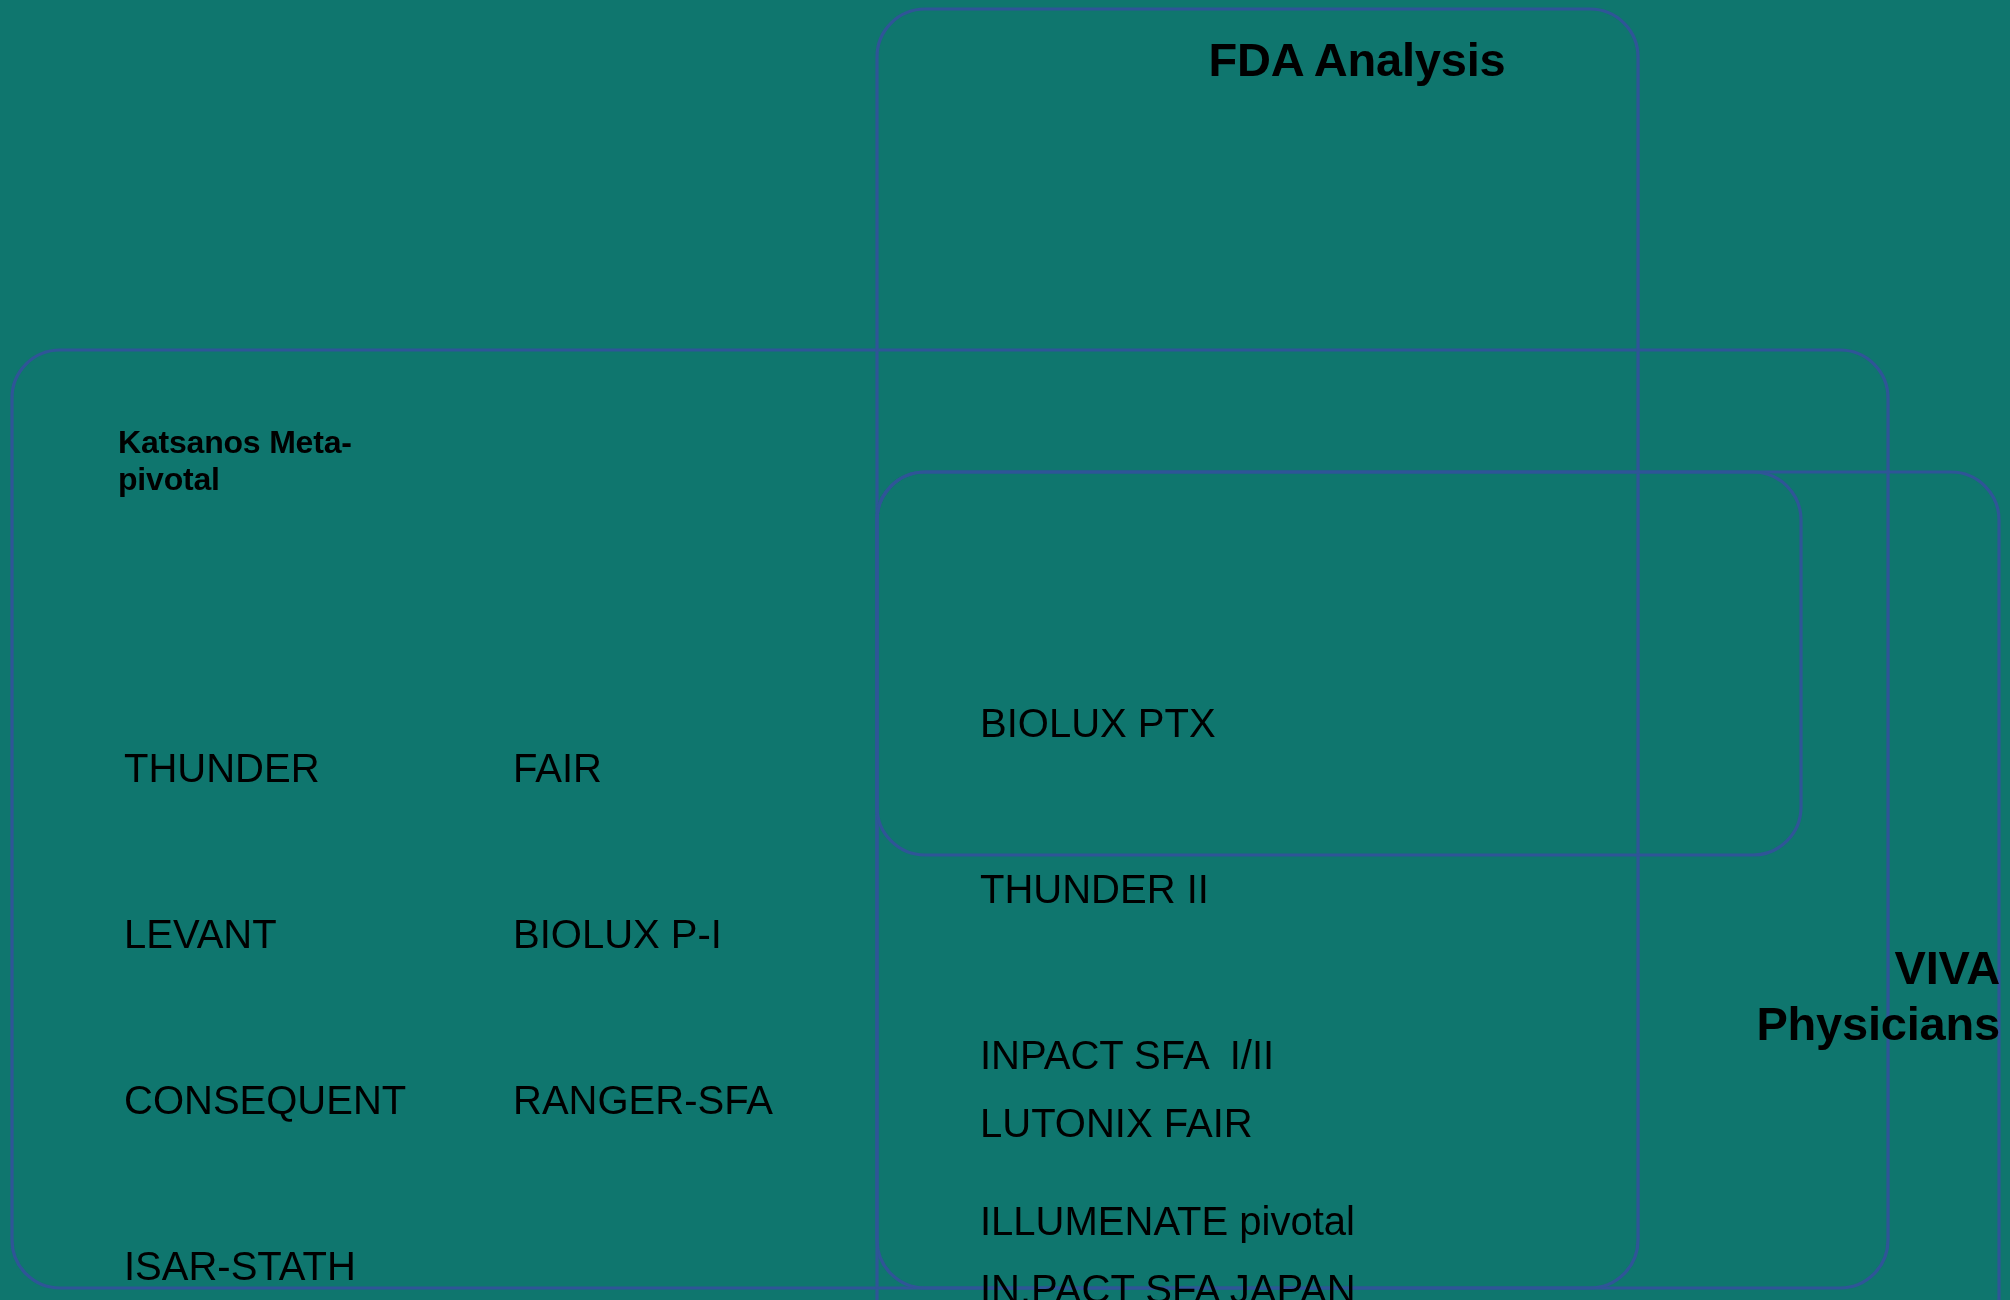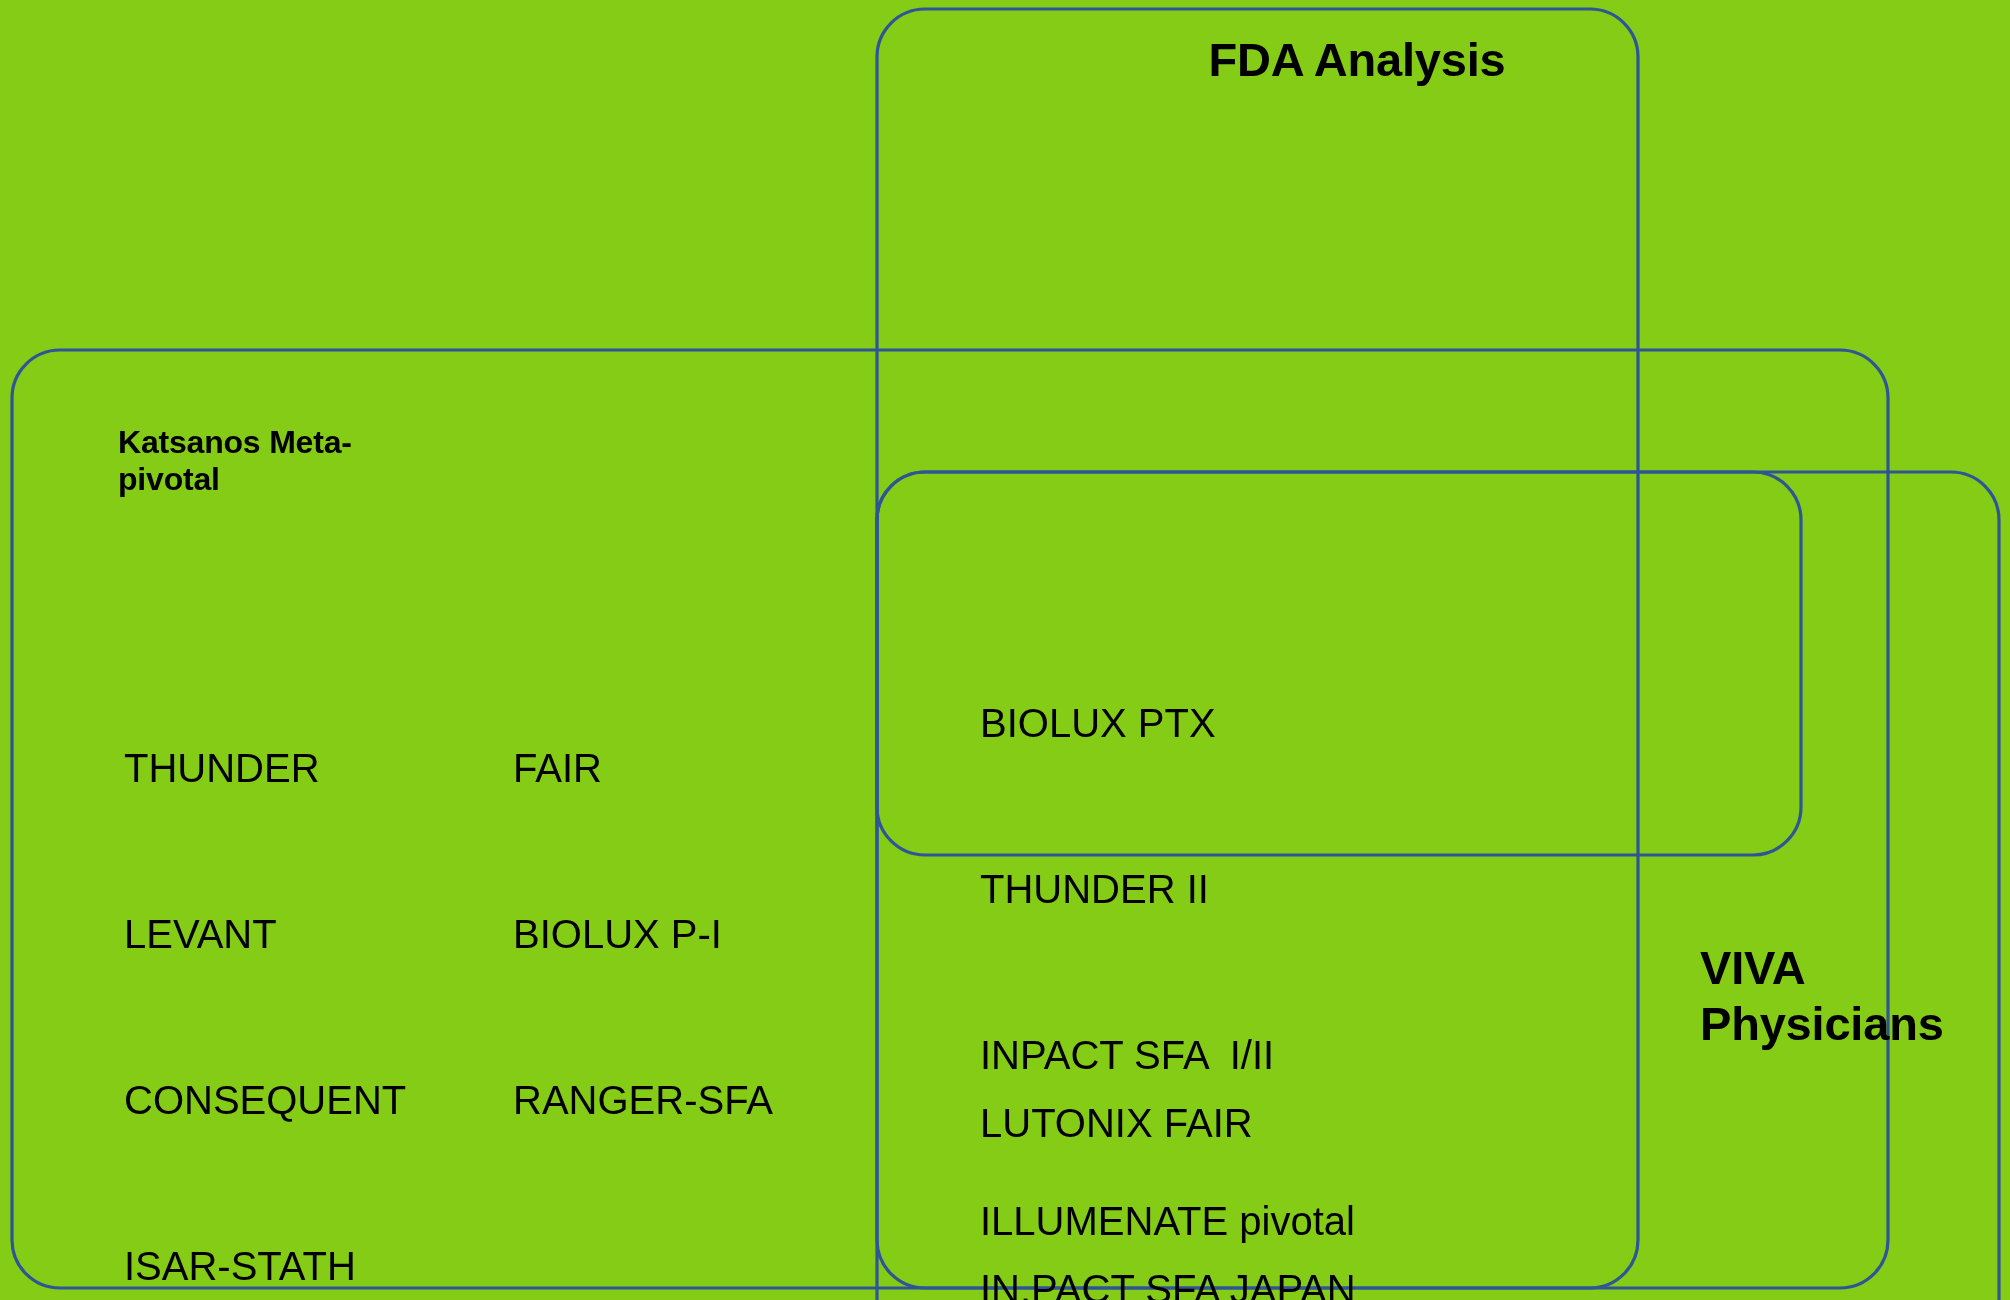--- a/index.html
+++ b/index.html
@@ -9,21 +9,21 @@
     background: #ffffff;
   }
   body {
     font-family: "Liberation Sans", "DejaVu Sans", sans-serif;
     color: #000000;
   }
   #stage {
     position: relative;
     width: 2010px;
     height: 1300px;
-    background: #84cc16;
+    background: #0f766e;
     overflow: hidden;
   }
   #venn-svg {
     position: absolute;
     left: 0;
     top: 0;
     width: 2010px;
     height: 1300px;
   }
   .box-outline {
@@ -61,20 +61,21 @@
     top: 424px;
     width: 430px;
     font-size: 32px;
   }
   #title-viva {
     left: 1700px;
     top: 940px;
     width: 300px;
     font-size: 47px;
     line-height: 1.2;
+    text-align: right;
   }
 
   .trial-list {
     position: absolute;
     font-size: 40px;
     line-height: 1.385;
     color: #000000;
     white-space: pre;
     letter-spacing: 0px;
   }

